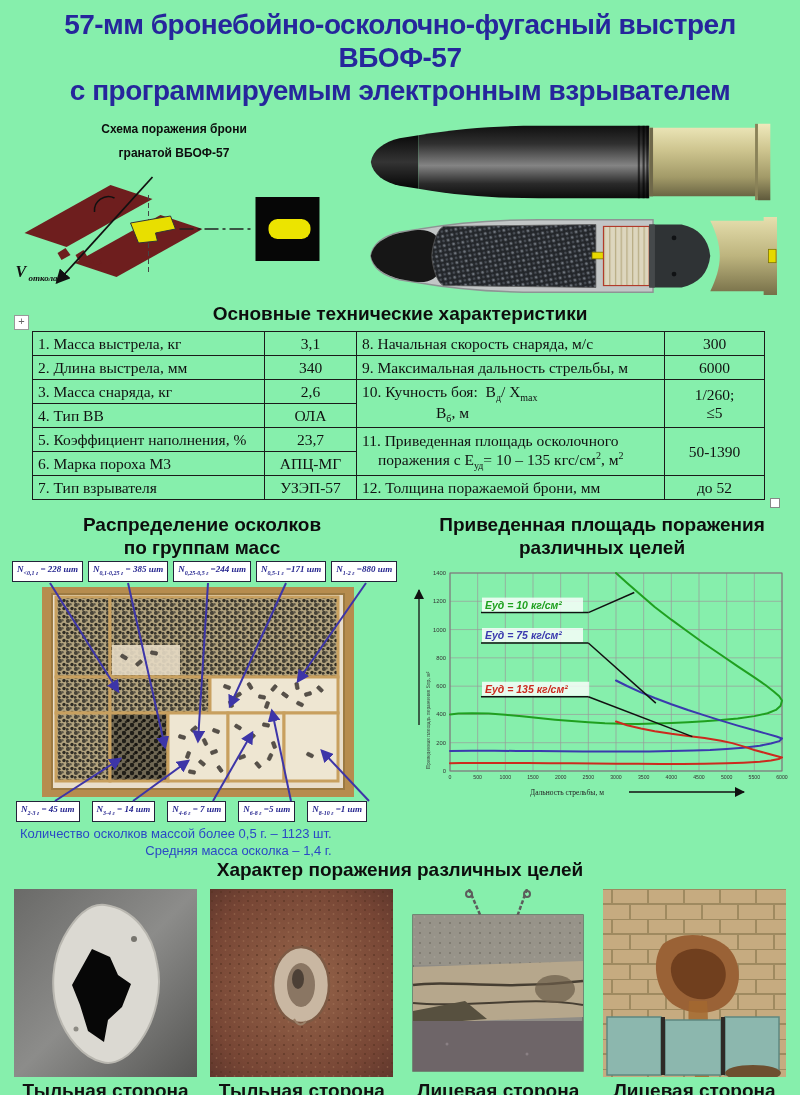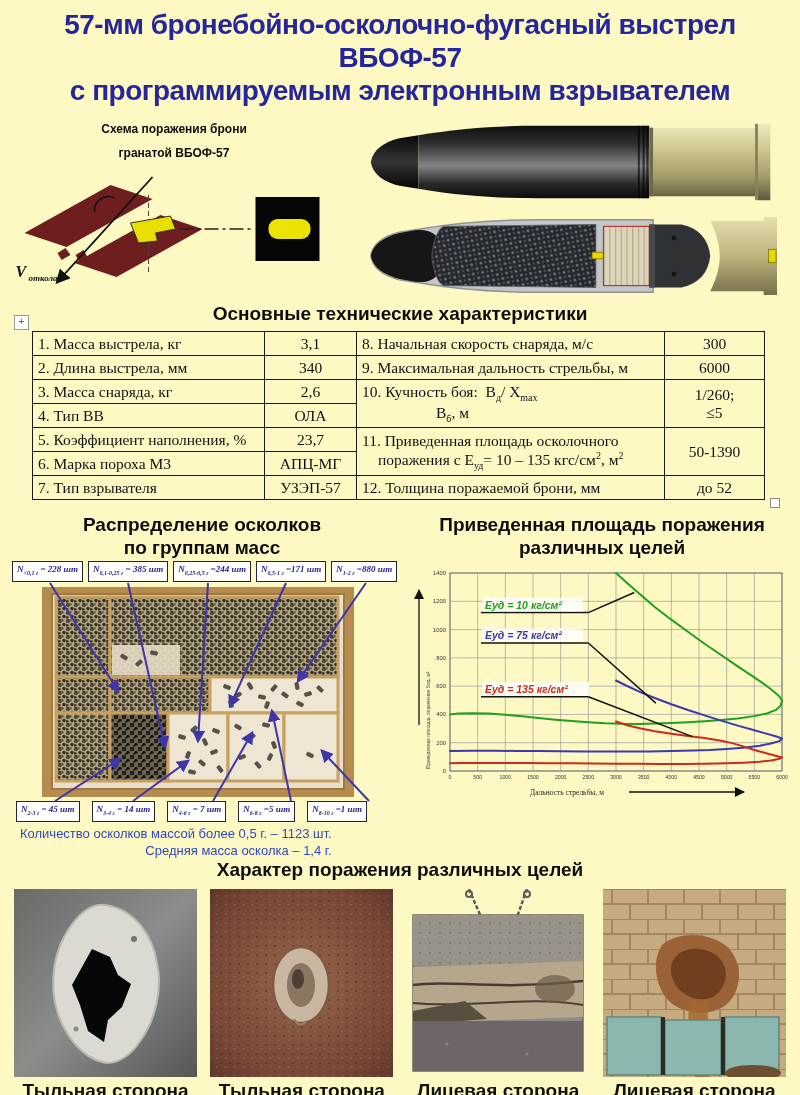--- a/index.html
+++ b/index.html
@@ -1,16 +1,16 @@
 <!DOCTYPE html>
 <html><head>
 <meta charset="utf-8">
 <style>
   html,body{margin:0;padding:0;background:#e8e8e8;}
-  .page{position:relative;width:800px;height:1095px;background:#fef9c3;margin:0 auto;
+  .page{position:relative;width:800px;height:1095px;background:#86efac;margin:0 auto;
         font-family:"Liberation Sans",sans-serif;overflow:hidden;}
   
   .title{padding-top:8px;text-align:center;color:#26269c;font-weight:bold;
          font-size:28px;line-height:33px;letter-spacing:-0.5px;}
   
   .top-section{display:flex;margin-top:6px;height:188px;}
   .scheme-col{width:348px;}
   .scheme-heading{text-align:center;font-weight:bold;font-size:12px;line-height:24px;color:#0d0d0d;margin-top:4px;}
   .scheme-svg{display:block;width:340px;height:132px;margin-top:6px;}
   .render-col{width:452px;display:flex;flex-direction:column;gap:12px;padding-top:8px;}

